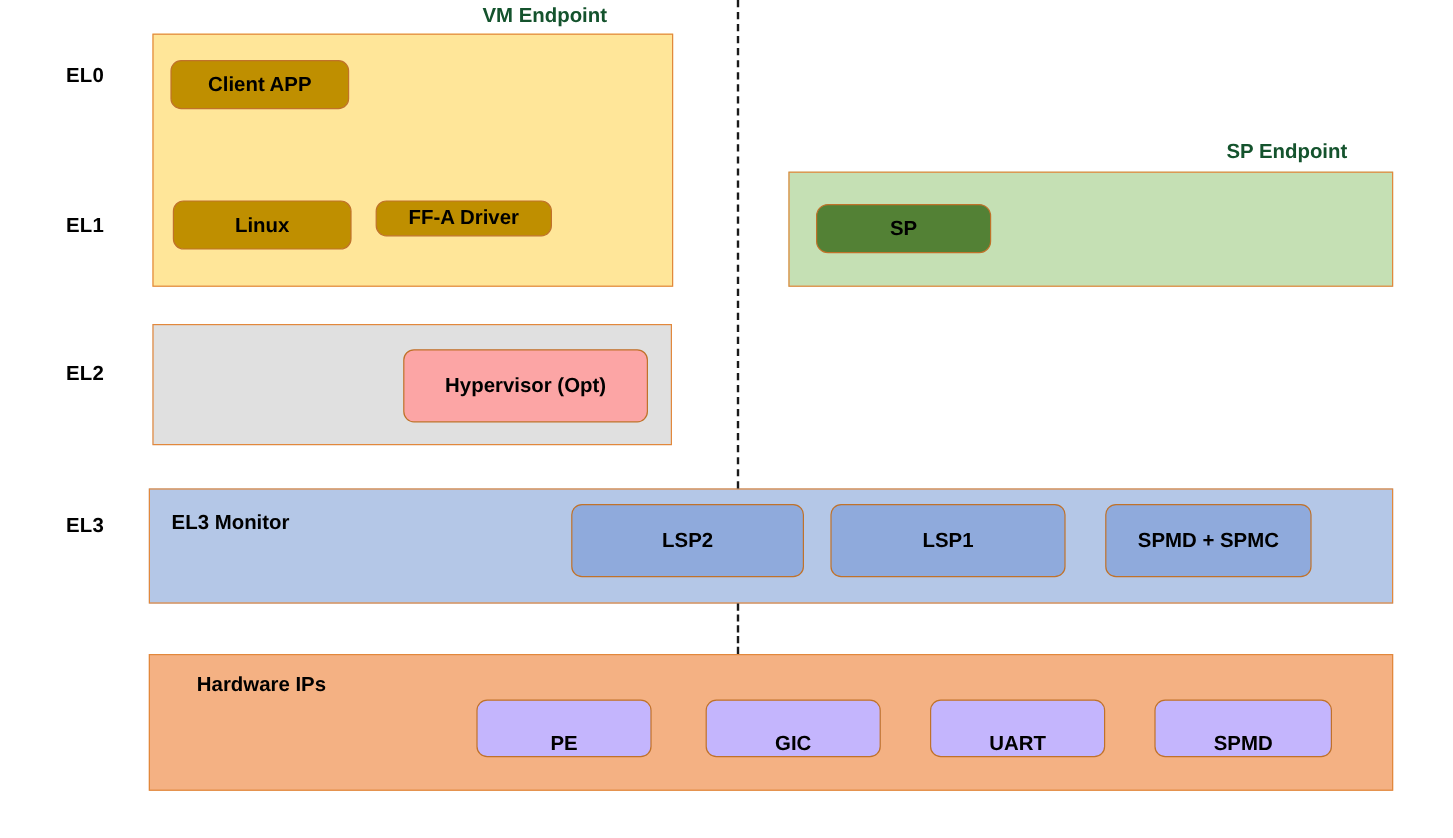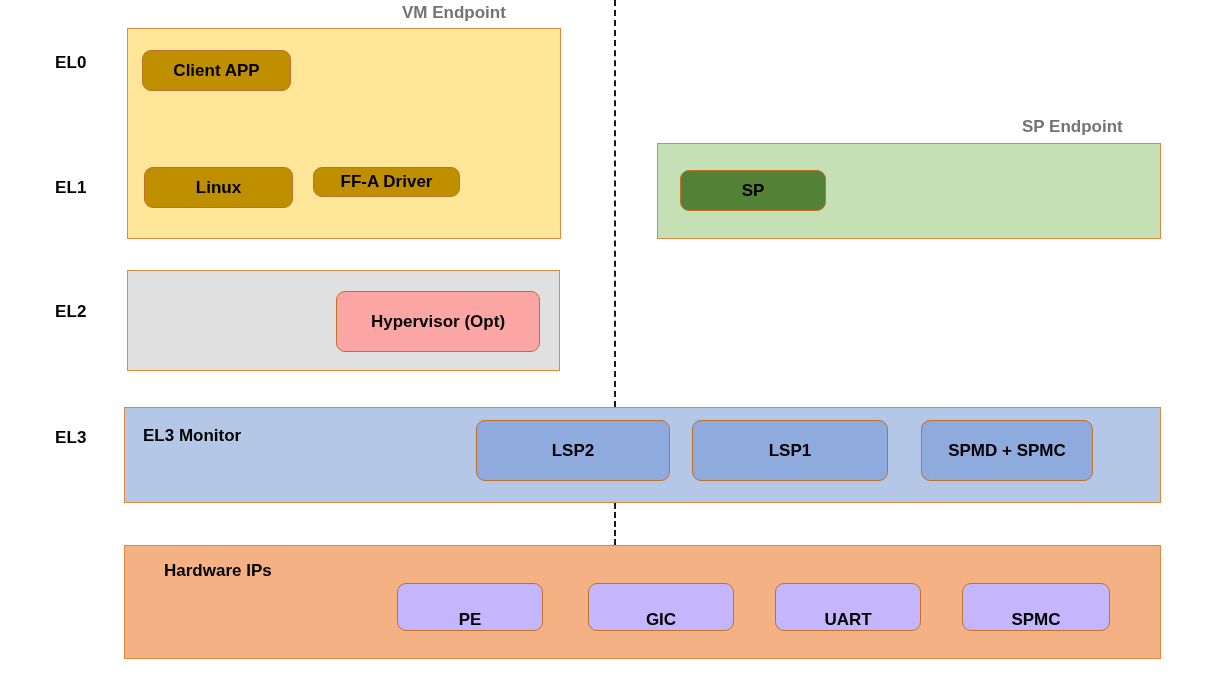--- a/index.html
+++ b/index.html
@@ -25,21 +25,21 @@
     font-size: 17px;
     color: #000000;
     letter-spacing: 0.2px;
     white-space: nowrap;
   }
 
   
   .endpoint-caption {
     font-weight: bold;
     font-size: 17px;
-    color: #737373;
+    color: #14532d;
     white-space: nowrap;
   }
 
   
   .band {
     box-sizing: border-box;
     border: 1px solid #E2883C;
   }
   .band-yellow { background: #FFE699; }
   .band-green  { background: #C5E0B4; }
@@ -107,21 +107,21 @@
   <div class="abs chip chip-gold" style="left:144px; top:167px; width:149px; height:41px;">
     <span>Linux</span>
   </div>
 
   <div class="abs chip chip-gold" style="left:313px; top:167px; width:147px; height:30px;">
     <span>FF-A Driver</span>
   </div>
 
   <div class="abs band band-green" style="left:657px; top:143px; width:504px; height:96px;"></div>
 
-  <div class="abs chip chip-green" style="left:680px; top:170px; width:146px; height:41px;">
+  <div class="abs chip chip-green" style="left:680px; top:170px; width:146px; height:41px;border-radius:10px;">
     <span>SP</span>
   </div>
 
   <div class="abs band band-grey" style="left:127px; top:270px; width:433px; height:101px;"></div>
 
   <div class="abs chip chip-grey" style="left:336px; top:291px; width:204px; height:61px;">
     <span>Hypervisor (Opt)</span>
   </div>
 
   <div class="abs band band-blue" style="left:124px; top:407px; width:1037px; height:96px;"></div>
@@ -150,20 +150,20 @@
 
   <div class="abs chip chip-orange" style="left:588px; top:583px; width:146px; height:48px;">
     <span>GIC</span>
   </div>
 
   <div class="abs chip chip-orange" style="left:775px; top:583px; width:146px; height:48px;">
     <span>UART</span>
   </div>
 
   <div class="abs chip chip-orange" style="left:962px; top:583px; width:148px; height:48px;">
-    <span>SPMC</span>
+    <span>SPMD</span>
   </div>
 
   <div class="abs divider" style="left:614px; top:0px; height:407px;"></div>
 
   <div class="abs divider" style="left:614px; top:503px; height:42px;"></div>
 
 </div>
 
 </body></html>

